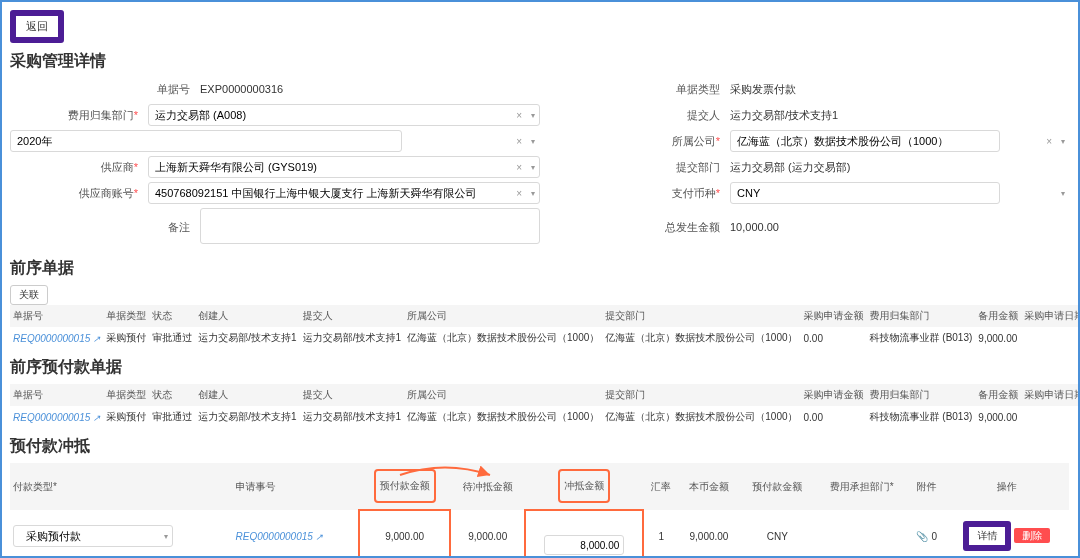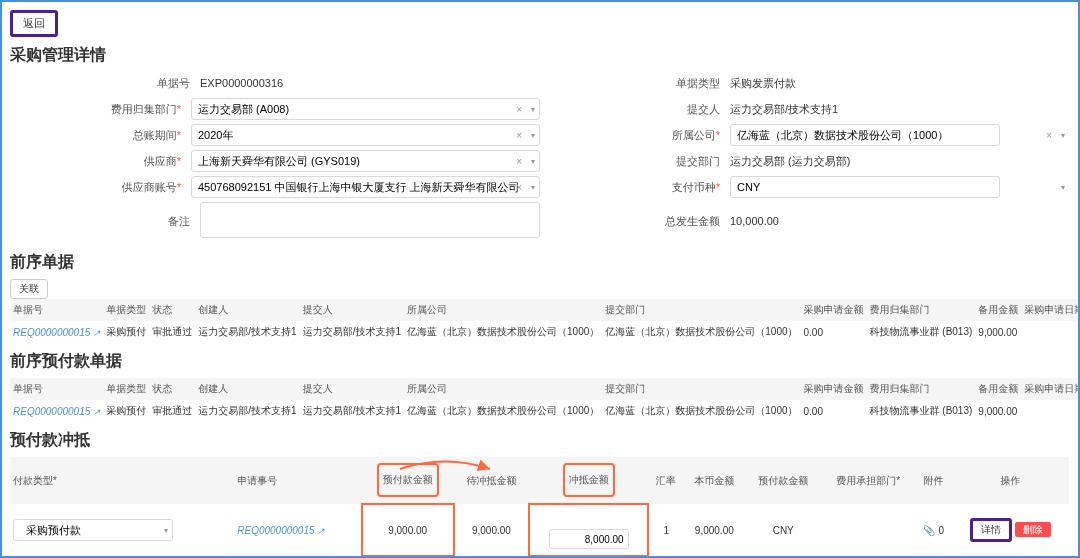--- a/index.html
+++ b/index.html
@@ -1,30 +1,30 @@
 <!DOCTYPE html>
 <html><head>
 <meta charset="utf-8">
 <style>
 * { box-sizing: border-box; margin: 0; padding: 0; }
 body { font-family: "Microsoft YaHei", -apple-system, sans-serif; font-size: 11px; color: #333; background: #fff; border: 2px solid #4a90d9; padding: 8px; width: 1080px; height: 558px; overflow: hidden; }
 .topbar { display: flex; justify-content: space-between; align-items: center; margin-bottom: 8px; }
-.btn { display: inline-block; padding: 3px 10px; border: 3px solid #4c1d95; background: #fff; border-radius: 3px; font-size: 11px; cursor: pointer; }
+.btn { display: inline-block; padding: 3px 10px; border: 6px solid #4c1d95; background: #fff; border-radius: 3px; font-size: 11px; cursor: pointer; }
 .btn-primary { background: #4a7dff; color: #fff; border-color: #4a7dff; }
 .btn-danger { background: #ff4d4f; color: #fff; border-color: #ff4d4f; }
 .btn-danger-sm { background: #ff4d4f; color: #fff; border: none; padding: 2px 8px; border-radius: 2px; font-size: 10px; }
 .btn-sm { padding: 2px 8px; font-size: 10px; }
 .section-title { font-size: 16px; font-weight: bold; margin: 8px 0 6px; }
 .form-grid { display: flex; flex-wrap: wrap; gap: 0; }
 .form-row { display: flex; width: 50%; margin-bottom: 4px; align-items: center; min-height: 22px; }
 .form-label { width: 190px; text-align: right; padding-right: 10px; color: #555; font-size: 11px; }
 .form-label .req { color: #ff4d4f; }
 .form-value { flex: 1; font-size: 11px; }
 .form-input { width: 270px; padding: 2px 6px; border: 1px solid #d9d9d9; border-radius: 3px; font-size: 11px; height: 22px; }
-.form-input-wide { width: 349px; }
+.form-input-wide { width: 392px; }
 .sel-wrap { position: relative; display: inline-flex; align-items: center; }
 .sel-x { position: absolute; right: 18px; color: #999; font-size: 10px; }
 .sel-arrow { position: absolute; right: 5px; color: #999; font-size: 8px; }
 .tab-pill { display: inline-block; padding: 2px 8px; border: 1px solid #ccc; border-radius: 3px; font-size: 10px; margin-right: 4px; }
 .tbl { width: 100%; border-collapse: collapse; font-size: 10px; }
 .tbl th { background: #f5f5f5; text-align: left; padding: 4px 3px; font-weight: normal; color: #555; white-space: nowrap; }
 .tbl td { padding: 4px 3px; color: #333; white-space: nowrap; }
 .link { color: #4a90d9; cursor: pointer; font-style: italic; }
 .link-icon::after { content: " ↗"; font-size: 9px; }
 .highlight-box { border: 2px solid #ff6a3d; border-radius: 4px; padding: 8px 4px; display: inline-block; }
@@ -65,21 +65,20 @@
         <span class="sel-x">×</span>
         <span class="sel-arrow">▾</span>
       </span>
     </div>
 
   <div class="form-row">
       <span class="form-label">提交人</span>
       <span class="form-value">运力交易部/技术支持1</span>
     </div>
   <div class="form-row">
-      <span class="form-label"><span>总账期间</span><span class="req">*</span></span>
       <span class="form-value sel-wrap">
         <input class="form-input form-input-wide" value="2020年" style="">
         <span class="sel-x">×</span>
         <span class="sel-arrow">▾</span>
       </span>
     </div>
 
   <div class="form-row">
       <span class="form-label"><span>所属公司</span><span class="req">*</span></span>
       <span class="form-value sel-wrap">

